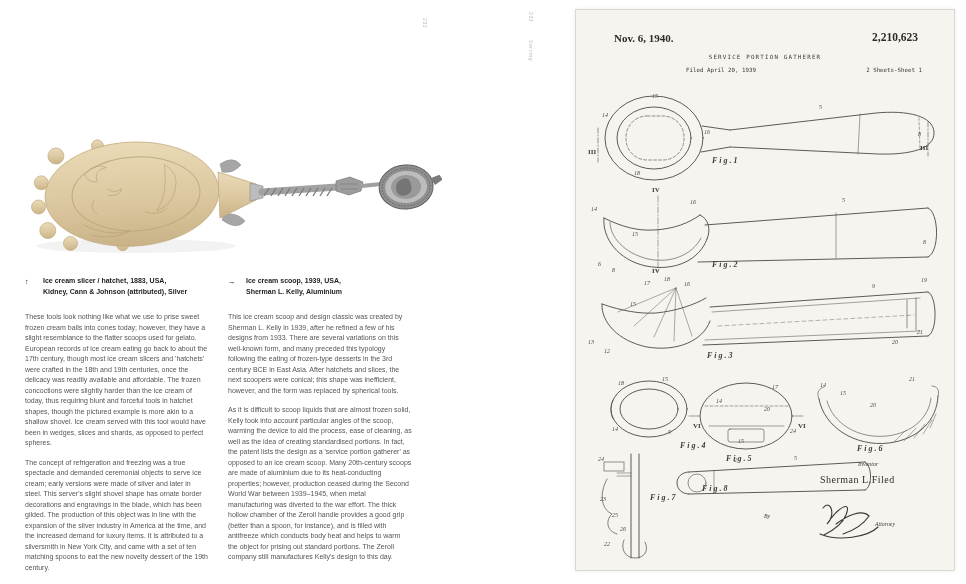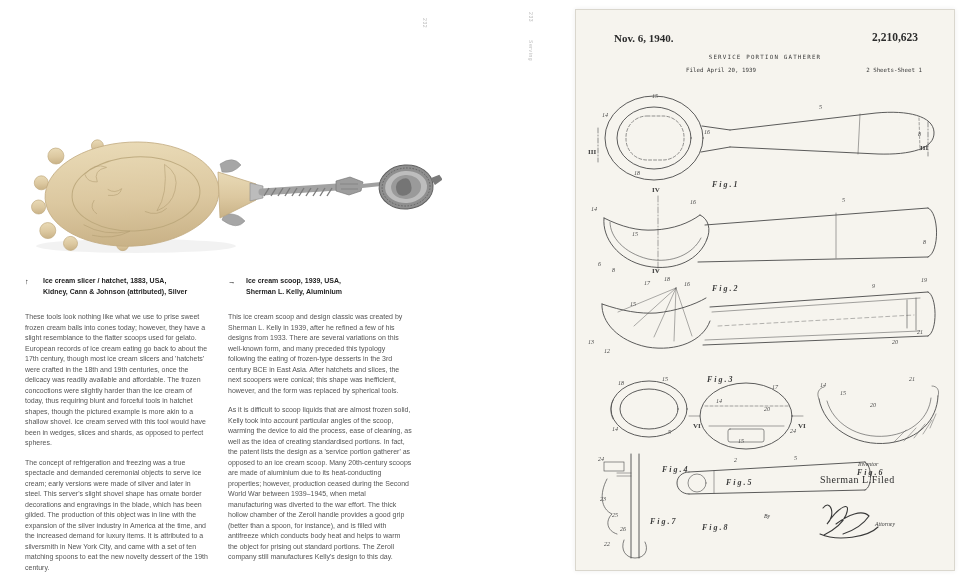--- a/index.html
+++ b/index.html
@@ -27,21 +27,21 @@
           font-family:"DejaVu Sans Mono",monospace;font-size:7px;letter-spacing:2px;color:#333;}
   .p-title{position:absolute;left:0;right:0;top:44px;text-align:center;
            font-family:"DejaVu Sans Mono",monospace;font-size:5.8px;letter-spacing:1.2px;color:#3a3a3a;}
   .p-filed{position:absolute;left:0;right:88px;top:57px;text-align:center;
            font-family:"DejaVu Sans Mono",monospace;font-size:5.8px;color:#3a3a3a;}
   .p-sheet{position:absolute;right:32px;top:57px;
            font-family:"DejaVu Sans Mono",monospace;font-size:5.8px;color:#3a3a3a;}
   
   .ann{position:absolute;white-space:nowrap;}
   .fl{font-family:"Liberation Serif",serif;font-style:italic;font-weight:bold;
-      font-size:8px;letter-spacing:2px;color:#3c3c3c;margin-top:24px;}
+      font-size:8px;letter-spacing:2px;color:#3c3c3c;}
   .rm{font-family:"Liberation Serif",serif;font-weight:bold;font-size:7px;color:#3c3c3c;}
   .rn{font-family:"Liberation Serif",serif;font-style:italic;font-size:6px;color:#4a4a4a;}
   .inv{font-family:"Liberation Serif",serif;font-style:italic;font-size:6px;color:#3c3c3c;}
   .sig{font-family:"Liberation Serif",serif;font-size:10px;letter-spacing:.5px;color:#2e2e2e;}
   .by,.att{font-family:"Liberation Serif",serif;font-style:italic;font-size:5.8px;color:#3c3c3c;}
 </style>
 </head>
 <body>
 
 <div class="stage">
@@ -195,25 +195,25 @@
           <path d="M138,461 L138,483" stroke-width="0.5"></path>
 
           <path d="M247,498 C255,488 260,506 251,514 C263,496 276,490 270,505 C266,515 256,521 248,525 M260,514 C272,505 286,499 293,506 C287,515 276,521 267,524 M244,524 C262,532 292,527 302,517" stroke="#3a3a3a" stroke-width="1.1"></path>
         </g>
       </svg>
 
       <div>
           <span class="ann fl" style="left: 136px; top: 146px;">Fig.1</span>
           <span class="ann fl" style="left: 136px; top: 250px;">Fig.2</span>
           <span class="ann fl" style="left: 131px; top: 341px;">Fig.3</span>
-          <span class="ann fl" style="left: 86px; top: 431px;">Fig.4</span>
+          <span class="ann fl" style="left: 104px; top: 431px;">Fig.4</span>
           <span class="ann fl" style="left: 150px; top: 444px;">Fig.5</span>
           <span class="ann fl" style="left: 281px; top: 434px;">Fig.6</span>
           <span class="ann fl" style="left: 74px; top: 483px;">Fig.7</span>
-          <span class="ann fl" style="left: 126px; top: 489px;">Fig.8</span>
+          <span class="ann fl" style="left: 126px; top: 474px;">Fig.8</span>
           <span class="ann rm" style="left: 12px; top: 138px;">III</span>
           <span class="ann rm" style="left: 344px; top: 134px;">III</span>
           <span class="ann rm" style="left: 76px; top: 176px;">IV</span>
           <span class="ann rm" style="left: 76px; top: 257px;">IV</span>
           <span class="ann rm" style="left: 117px; top: 412px;">VI</span>
           <span class="ann rm" style="left: 222px; top: 412px;">VI</span>
           <span class="ann rn" style="left: 76px; top: 83px;">15</span>
           <span class="ann rn" style="left: 26px; top: 102px;">14</span>
           <span class="ann rn" style="left: 128px; top: 119px;">16</span>
           <span class="ann rn" style="left: 243px; top: 94px;">5</span>

